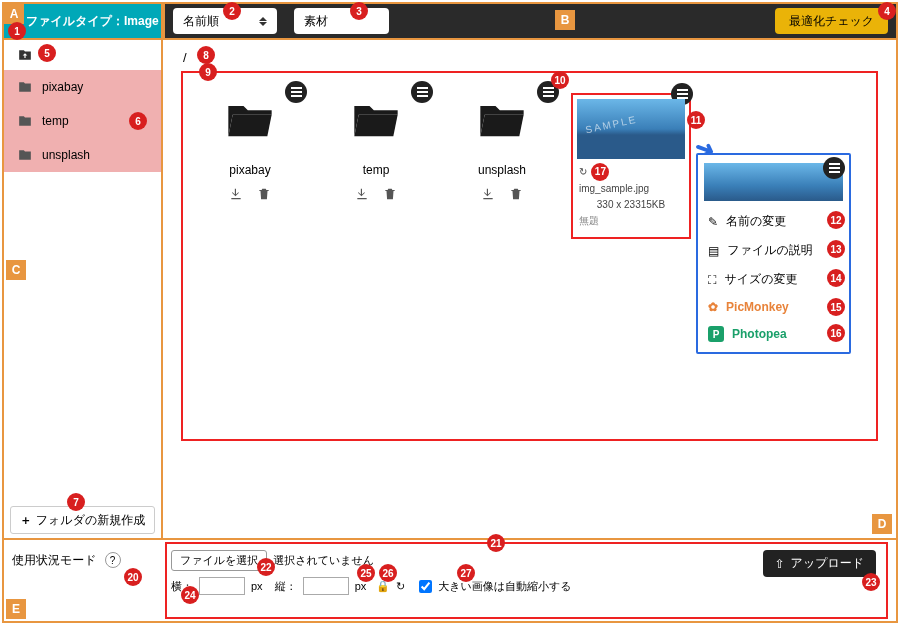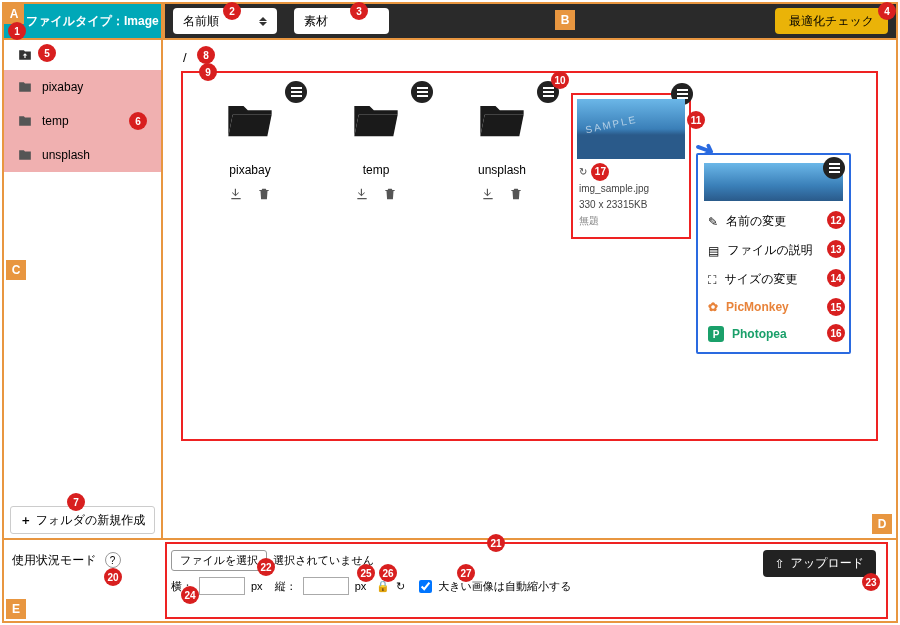--- a/index.html
+++ b/index.html
@@ -27,21 +27,21 @@
 .ficon { width: 62px; height: 52px; margin: 0 auto 18px; position: relative; }
 .ficon svg { width: 62px; height: 52px; }
 .menu-dot { position: absolute; top: -12px; right: 0px; width: 22px; height: 22px; background: #222; border-radius: 50%; display: flex; flex-direction: column; justify-content: center; align-items: center; gap: 2px; }
 .menu-dot span { width: 11px; height: 2px; background: #fff; }
 .tname { font-size: 12px; margin-bottom: 10px; }
 .tacts { display: flex; justify-content: center; gap: 14px; color: #555; }
 .imgtile { width: 120px; border: 2px solid #e22; padding: 4px; position: relative; }
 .thumb { width: 100%; height: 60px; background: linear-gradient(180deg,#6bb7e8 0%,#3a7fb8 50%,#2a5a8a 60%,#2a5a8a 100%); position: relative; overflow: hidden; }
 .thumb::after { content:"SAMPLE"; position:absolute; font-size:10px; color:rgba(255,255,255,.6); transform:rotate(-12deg); top:20px; left:8px; letter-spacing:2px;}
 .imginfo { font-size: 10px; text-align: left; padding: 4px 2px; color: #444; line-height: 1.6; }
-.imginfo .row { display: flex; justify-content: flex-start; }
+.imginfo .row { display: flex; justify-content: center; }
 .imgacts { display: flex; gap: 8px; padding: 4px 2px; align-items: center; }
 .ctx { position: absolute; top: 58px; right: -162px; width: 155px; background: #fff; border: 2px solid #2a6ae0; border-radius: 2px; padding: 4px 0; z-index: 5; }
 .ctx-thumb { height: 38px; margin: 4px 6px 6px; background: linear-gradient(180deg,#6bb7e8 0%,#3a7fb8 60%,#2a5a8a 100%); position: relative; }
 .ctx-thumb .menu-dot { top: -6px; right: -2px; }
 .cxi { display: flex; align-items: center; gap: 8px; padding: 6px 10px; font-size: 12px; position: relative; }
 .cxi.pm { color: #e8833a; font-weight: bold; }
 .cxi.pp { color: #1aa06a; font-weight: bold; }
 .arrow { position: absolute; top: 40px; right: -26px; font-size: 24px; color: #2a6ae0; font-weight: bold; transform: rotate(20deg); }
 .bottom { clear: both; border-top: 2px solid #e89640; height: 83px; display: flex; }
 .bleft { width: 159px; display: flex; align-items: flex-start; padding: 12px 8px; font-size: 12px; position: relative; gap: 8px; }
@@ -257,21 +257,21 @@
         </div>
       </div>
     </div>
   </div>
 
   <div class="bottom">
     <div class="lbadge" style="bottom:2px;left:2px">E</div>
     <div class="bleft">
       <span>使用状況モード</span>
       <span class="q">?</span>
-      <div class="badge" style="left:100px;top:28px">20</div>
+      <div class="badge" style="left:120px;top:28px">20</div>
     </div>
     <div class="bright">
       <div class="badge" style="left:320px;top:-10px">21</div>
       <div class="frow1">
         <span class="chip">ファイルを選択</span>
         <span>選択されていません</span>
         <div class="badge" style="left:90px;top:14px">22</div>
       </div>
       <div class="frow2">
         <span>横：</span>

